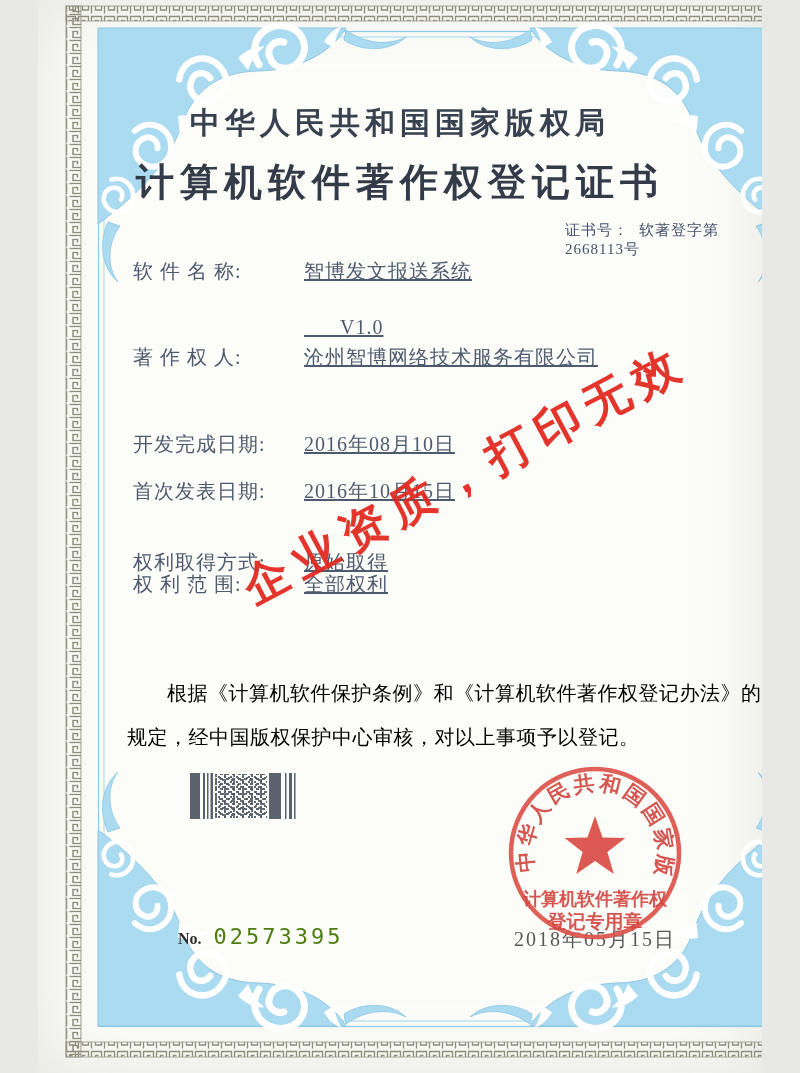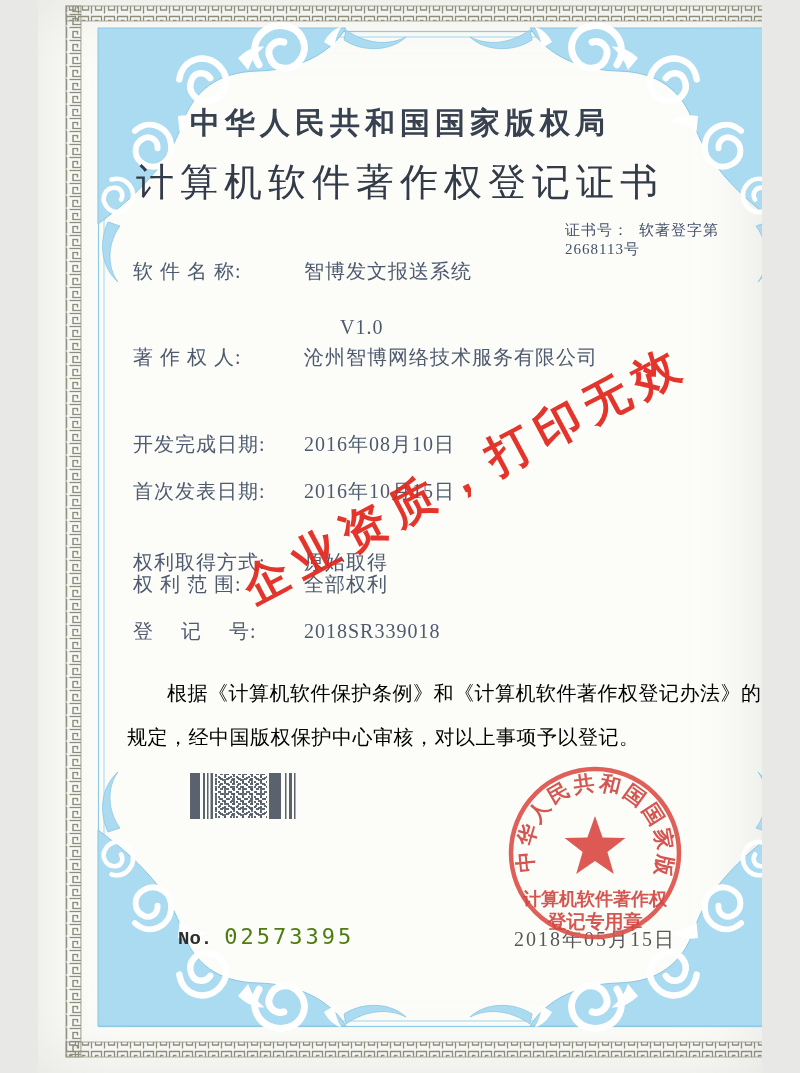--- a/index.html
+++ b/index.html
@@ -9,54 +9,54 @@
     font-family:"Liberation Serif","DejaVu Serif",serif;
     box-shadow:inset 0 0 70px rgba(170,170,162,.28);
   }
   svg.border-svg{position:absolute;left:0;top:0;z-index:1;}
   .authority{
     position:absolute;top:103px;left:0;width:100%;text-align:center;
     font-size:30px;font-weight:bold;letter-spacing:5px;color:#38414f;z-index:2;
   }
   .cert-title{
     position:absolute;top:157px;left:0;width:100%;text-align:center;
-    font-size:38px;font-weight:normal;letter-spacing:6px;color:#333b49;z-index:2;
+    font-size:38px;font-weight:bold;letter-spacing:6px;color:#333b49;z-index:2;
   }
   .cert-no{
     position:absolute;top:221px;left:487px;font-size:15px;color:#44506a;
     letter-spacing:1px;z-index:2;margin-left:40px;
   }
   .cert-no .lbl{margin-right:10px;}
   .field-row{
     position:absolute;left:95px;display:flex;align-items:flex-start;
     font-size:20px;color:#4e5a6e;line-height:28px;letter-spacing:1px;z-index:2;gap:20px;
   }
   .f-label{display:inline-block;min-width:142px;white-space:pre;}
-  .f-value{margin-left:9px;white-space:pre;}
+  .f-value{margin-left:9px;white-space:pre;text-decoration:underline;}
   .stmt{
     position:absolute;font-size:20px;color:#000000;letter-spacing:.5px;
     white-space:nowrap;z-index:2;
   }
   .stmt1{left:129px;top:680px;}
   .stmt2{left:89px;top:724px;}
   .watermark{
     position:absolute;left:143px;top:444px;width:568px;text-align:center;
     font-size:46px;font-weight:bold;color:#e1251b;letter-spacing:9px;
     transform:rotate(-28deg);opacity:.92;z-index:6;pointer-events:none;
     white-space:nowrap;
   }
   .barcode{position:absolute;left:152px;top:773px;z-index:2;}
   .issue-date{
     position:absolute;left:476px;top:926px;font-size:20px;color:#585858;
     letter-spacing:2px;z-index:4;white-space:nowrap;
   }
   .serial{
     position:absolute;left:140px;top:924px;display:flex;align-items:baseline;z-index:2;
   }
-  .serial .no-lbl{font-size:19px;color:#2e2e2e;font-weight:600;font-family:Liberation Mono, monospace;}
+  .serial .no-lbl{font-size:16px;color:#2e2e2e;font-weight:600;}
   .serial .no-val{
     font-family:"DejaVu Sans Mono","Liberation Mono",monospace;
     font-size:22px;color:#4d7c0f;letter-spacing:3px;margin-left:12px;
   }
   svg.seal-svg{position:absolute;left:459px;top:753px;z-index:5;}
 </style>
 </head>
 <body>
 
 <div class="paper">
@@ -134,24 +134,20 @@
     <span class="f-value">2016年10月15日</span>
   </div>
   <div class="field-row" style="top:548px">
     <span class="f-label">权利取得方式:</span>
     <span class="f-value">原始取得</span>
   </div>
   <div class="field-row" style="top:570px">
     <span class="f-label">权 利 范 围:</span>
     <span class="f-value">全部权利</span>
   </div>
-  <div class="field-row" style="top:617px">
-    <span class="f-label">登　 记　 号:</span>
-    <span class="f-value">2018SR339018</span>
-  </div>
 
   <div class="stmt stmt1">根据《计算机软件保护条例》和《计算机软件著作权登记办法》的</div>
   <div class="stmt stmt2">规定，经中国版权保护中心审核，对以上事项予以登记。</div>
 
   <svg class="barcode" width="114" height="47" viewBox="0 0 114 47">
     <g fill="#4d5663" opacity=".92">
       <rect x="0" y="0" width="10" height="46"></rect>
       <rect x="13" y="0" width="2" height="46"></rect>
       <rect x="17" y="0" width="1.5" height="46"></rect>
       <rect x="20.5" y="0" width="2.5" height="46"></rect>

